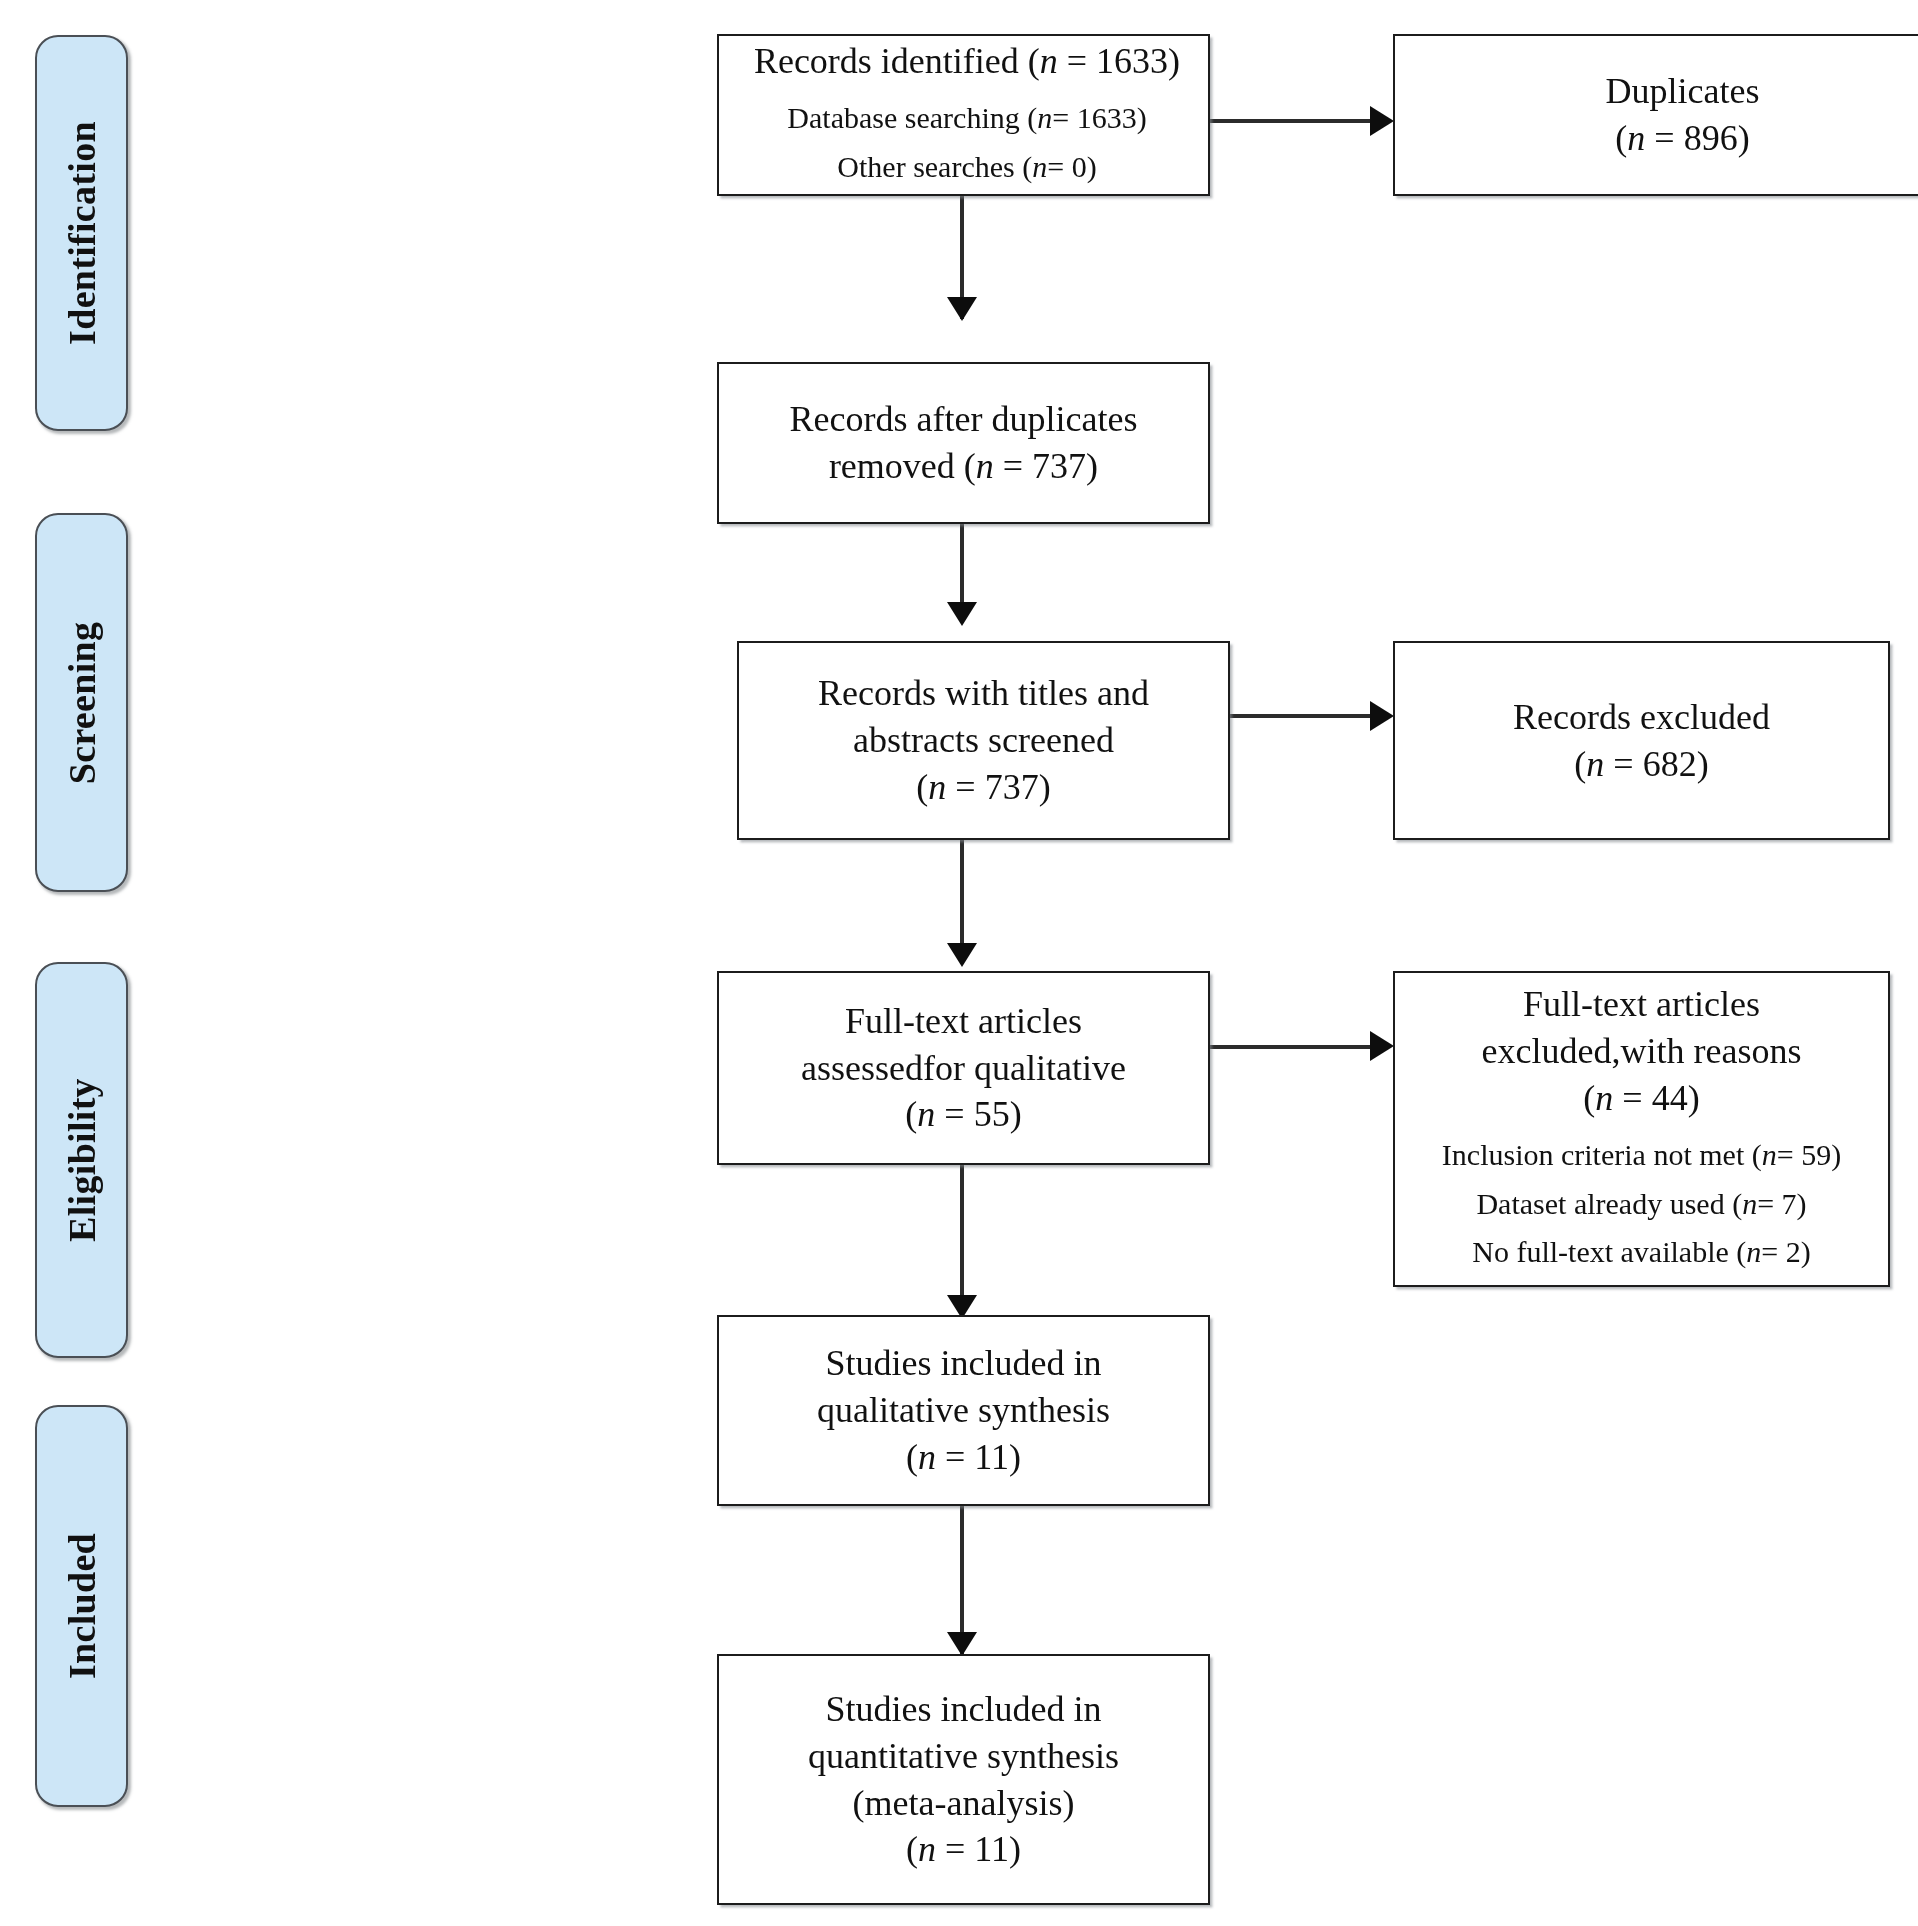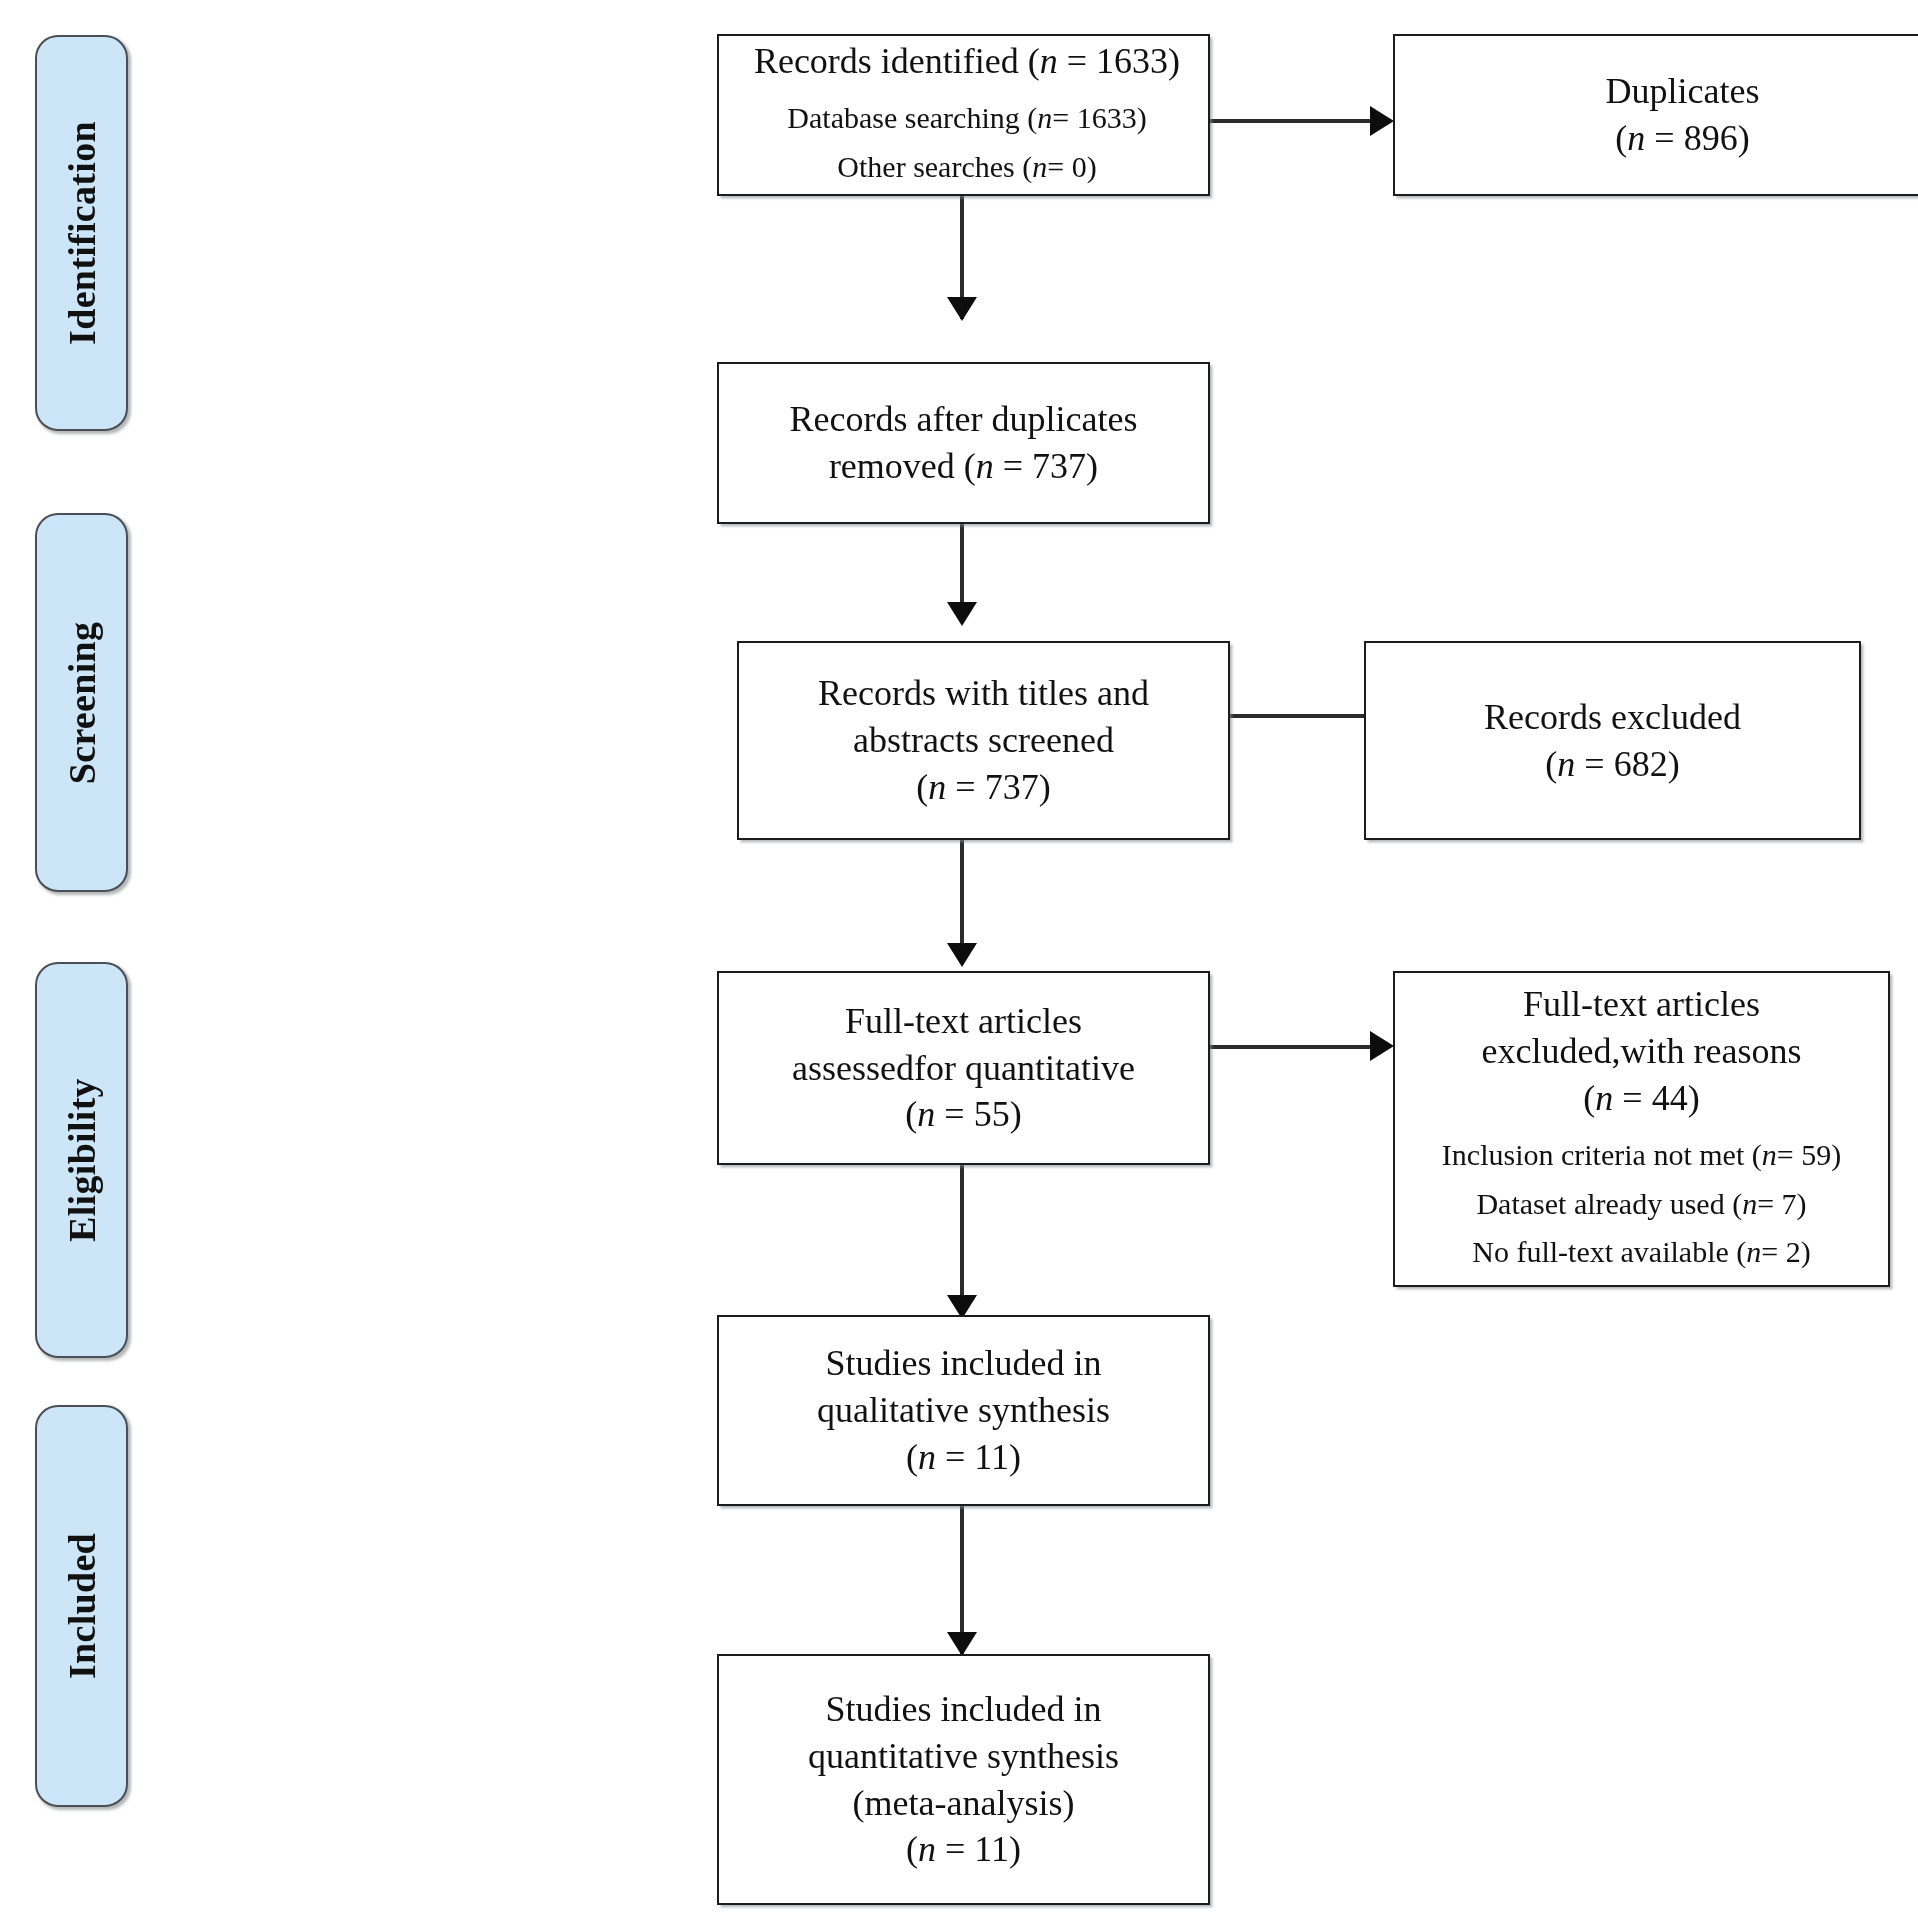--- a/index.html
+++ b/index.html
@@ -156,33 +156,33 @@
   <div class="flow-box" style="left:717px; top:641px; width:493px; height:199px;margin-left:20px;">
     <div class="main-block">
       <div class="main-line">Records with titles and</div>
       <div class="main-line">abstracts screened</div>
       <div class="main-line">
         <span>(</span><span class="it">n</span><span> = 737)</span>
       </div>
     </div>
   </div>
 
-  <div class="flow-box" style="left:1364px; top:641px; width:497px; height:199px;">
+  <div class="flow-box" style="left:1393px; top:641px; width:497px; height:199px;">
     <div class="main-block">
       <div class="main-line">Records excluded</div>
       <div class="main-line">
         <span>(</span><span class="it">n</span><span> = 682)</span>
       </div>
     </div>
   </div>
 
   <div class="flow-box" style="left:717px; top:971px; width:493px; height:194px;">
     <div class="main-block">
       <div class="main-line">Full-text articles</div>
-      <div class="main-line">assessedfor quantitative</div>
+      <div class="main-line">assessedfor qualitative</div>
       <div class="main-line">
         <span>(</span><span class="it">n</span><span> = 55)</span>
       </div>
     </div>
   </div>
 
   <div class="flow-box" style="left:1393px; top:971px; width:497px; height:316px; justify-content:center;">
     <div class="main-block">
       <div class="main-line">Full-text articles</div>
       <div class="main-line">excluded,with reasons</div>

